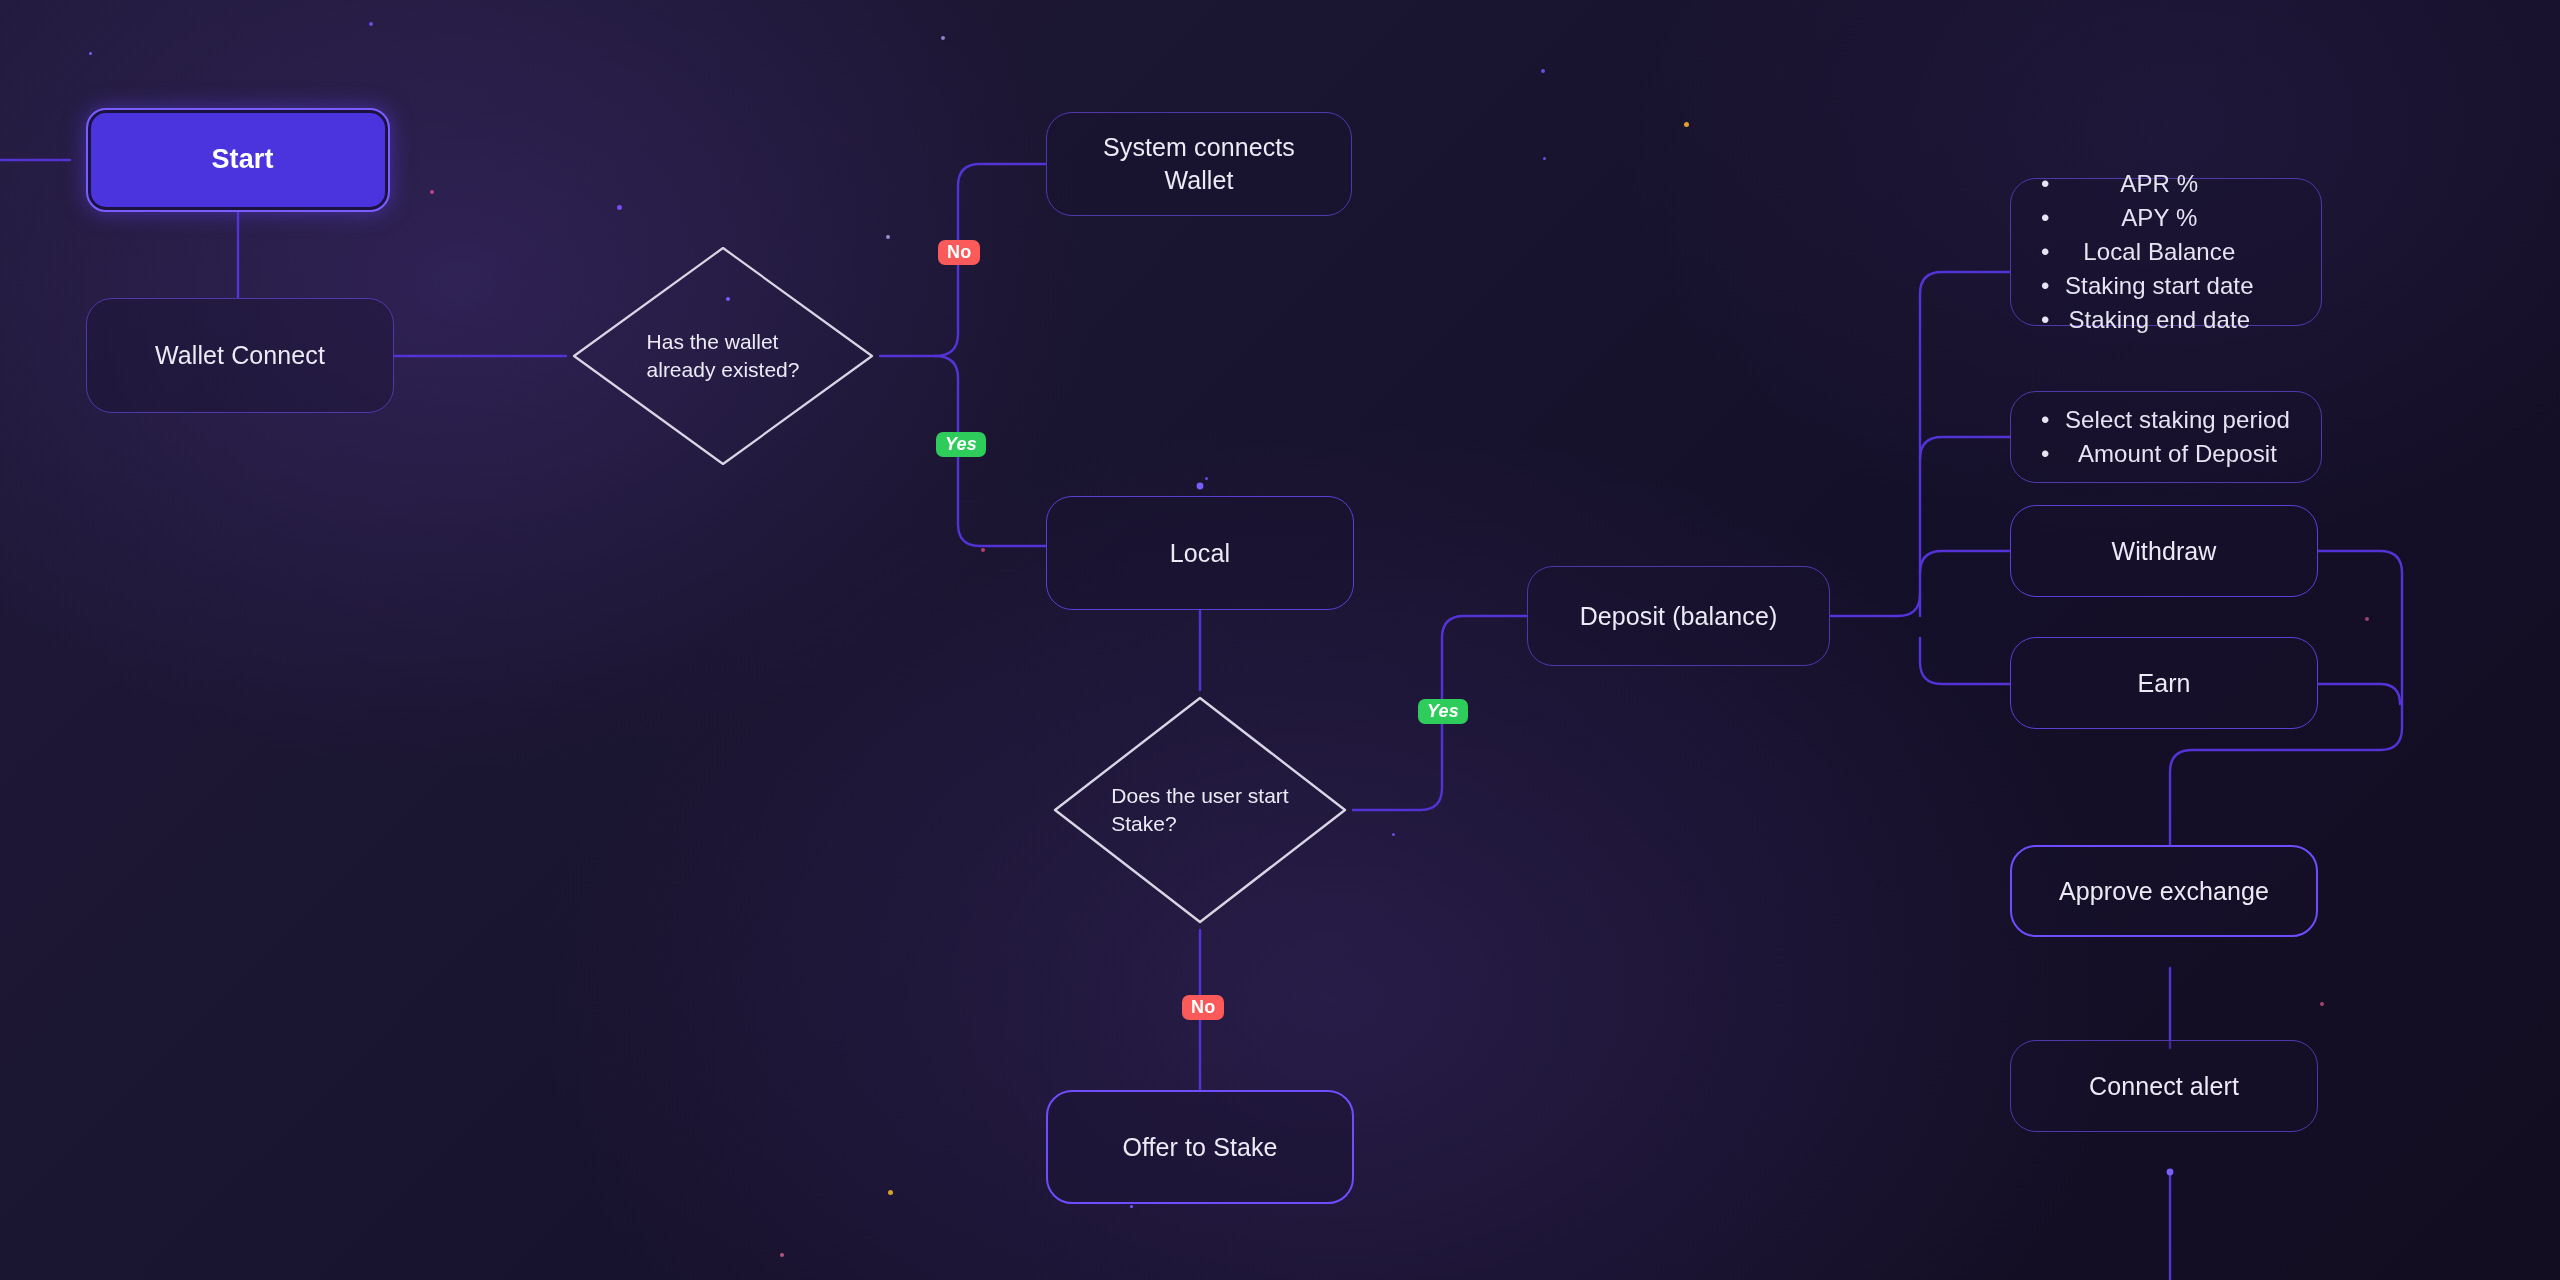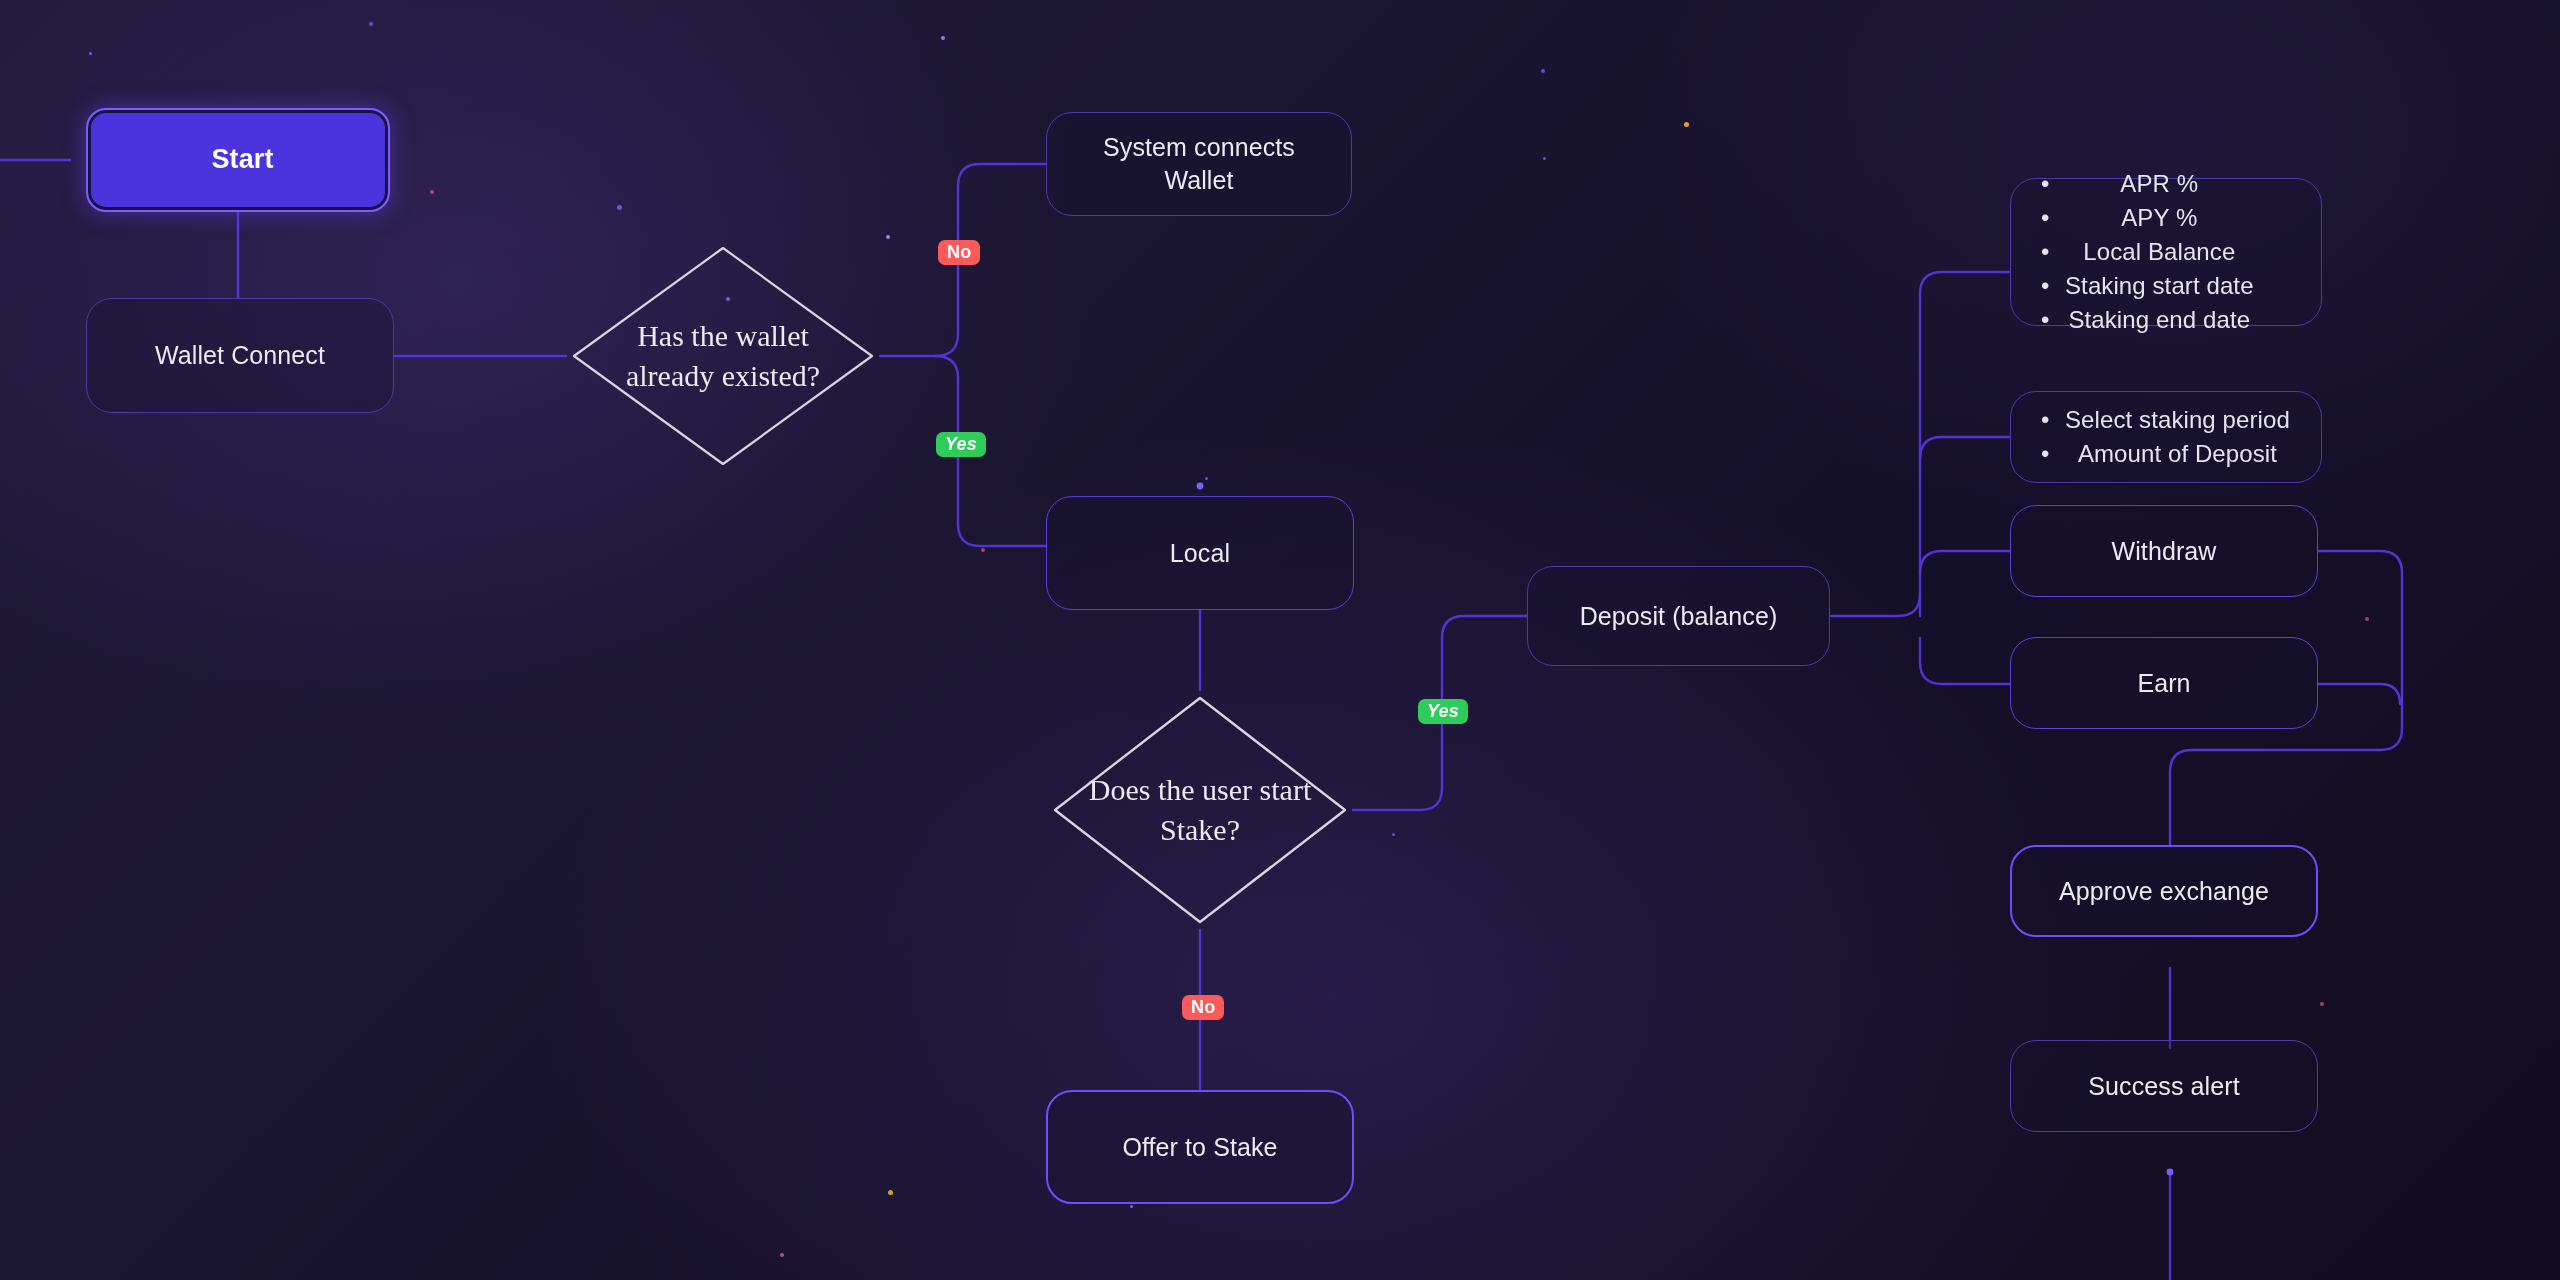--- a/index.html
+++ b/index.html
@@ -82,26 +82,24 @@
 
   
   .diamond-wrap { position: absolute; }
   .diamond-wrap svg { position:absolute; left:0; top:0; overflow:visible; }
   .diamond-label {
     position: absolute;
     inset: 0;
     display: flex;
     align-items: center;
     justify-content: center;
-    text-align: center;
     color: #eceaf5;
-    font-size: 30px;
+    font-size: 21px;
     line-height: 1.34;
     pointer-events: none;
-    font-family: Liberation Serif, serif;
   }
 
   
   .badge {
     position: absolute;
     display: flex;
     align-items: center;
     justify-content: center;
     border-radius: 7px;
     color: #fff;
@@ -276,16 +274,16 @@
 
   <div class="node node-box" style="left:2010px;top:505px;width:308px;height:92px;">
     <span>Withdraw</span>
   </div>
 
   <div class="node node-box bright" style="left:2010px;top:845px;width:308px;height:92px;">
     <span>Approve exchange</span>
   </div>
 
   <div class="node node-box dim" style="left:2010px;top:1040px;width:308px;height:92px;">
-    <span>Success alert</span>
+    <span>Connect alert</span>
   </div>
 
 </div>
 
 </body></html>

